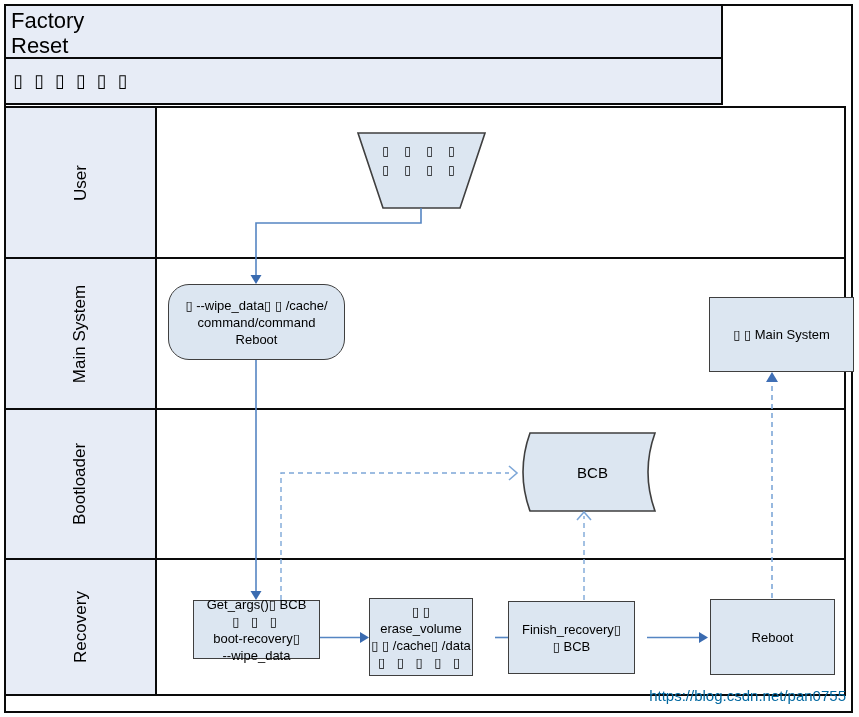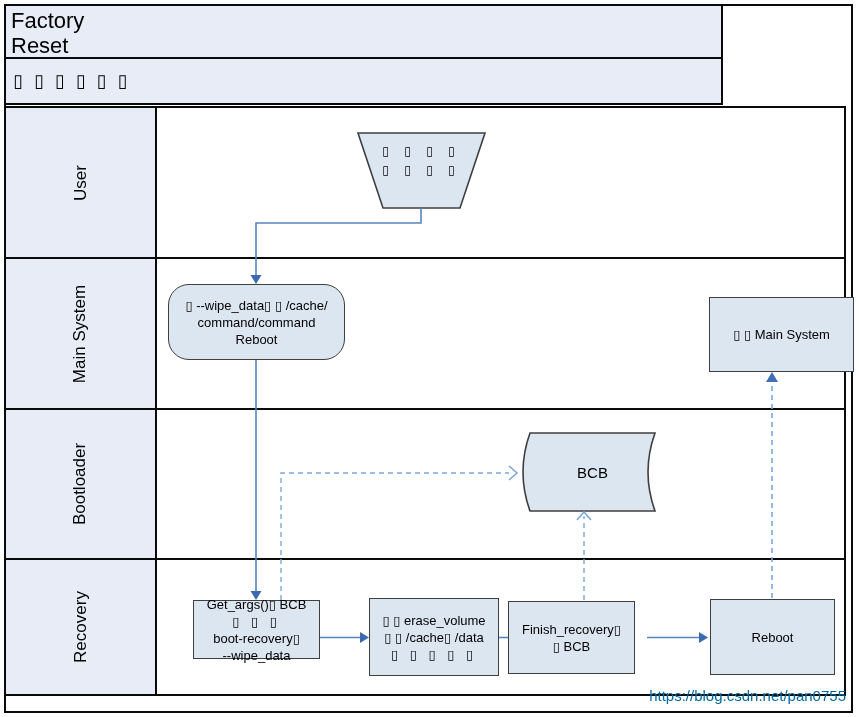--- a/index.html
+++ b/index.html
@@ -125,21 +125,21 @@
     <div>▯ ▯ Main System</div>
   </div>
 
   <div class="abs node" style="left:193px;top:600px;width:127px;height:59px;">
     <div>Get_args()▯ BCB</div>
     <div class="tofu-line">▯ ▯ ▯</div>
     <div>boot-recovery▯</div>
     <div>--wipe_data</div>
   </div>
 
-  <div class="abs node" style="left:369px;top:598px;width:130px;height:78px;">
+  <div class="abs node" style="left:369px;top:598px;width:104px;height:78px;">
     <div>▯ ▯ erase_volume</div>
     <div>▯ ▯ /cache▯ /data</div>
     <div class="tofu-line">▯ ▯ ▯ ▯ ▯</div>
   </div>
 
   <div class="abs node" style="left:508px;top:601px;width:127px;height:73px;">
     <div>Finish_recovery▯</div>
     <div>▯ BCB</div>
   </div>
 

